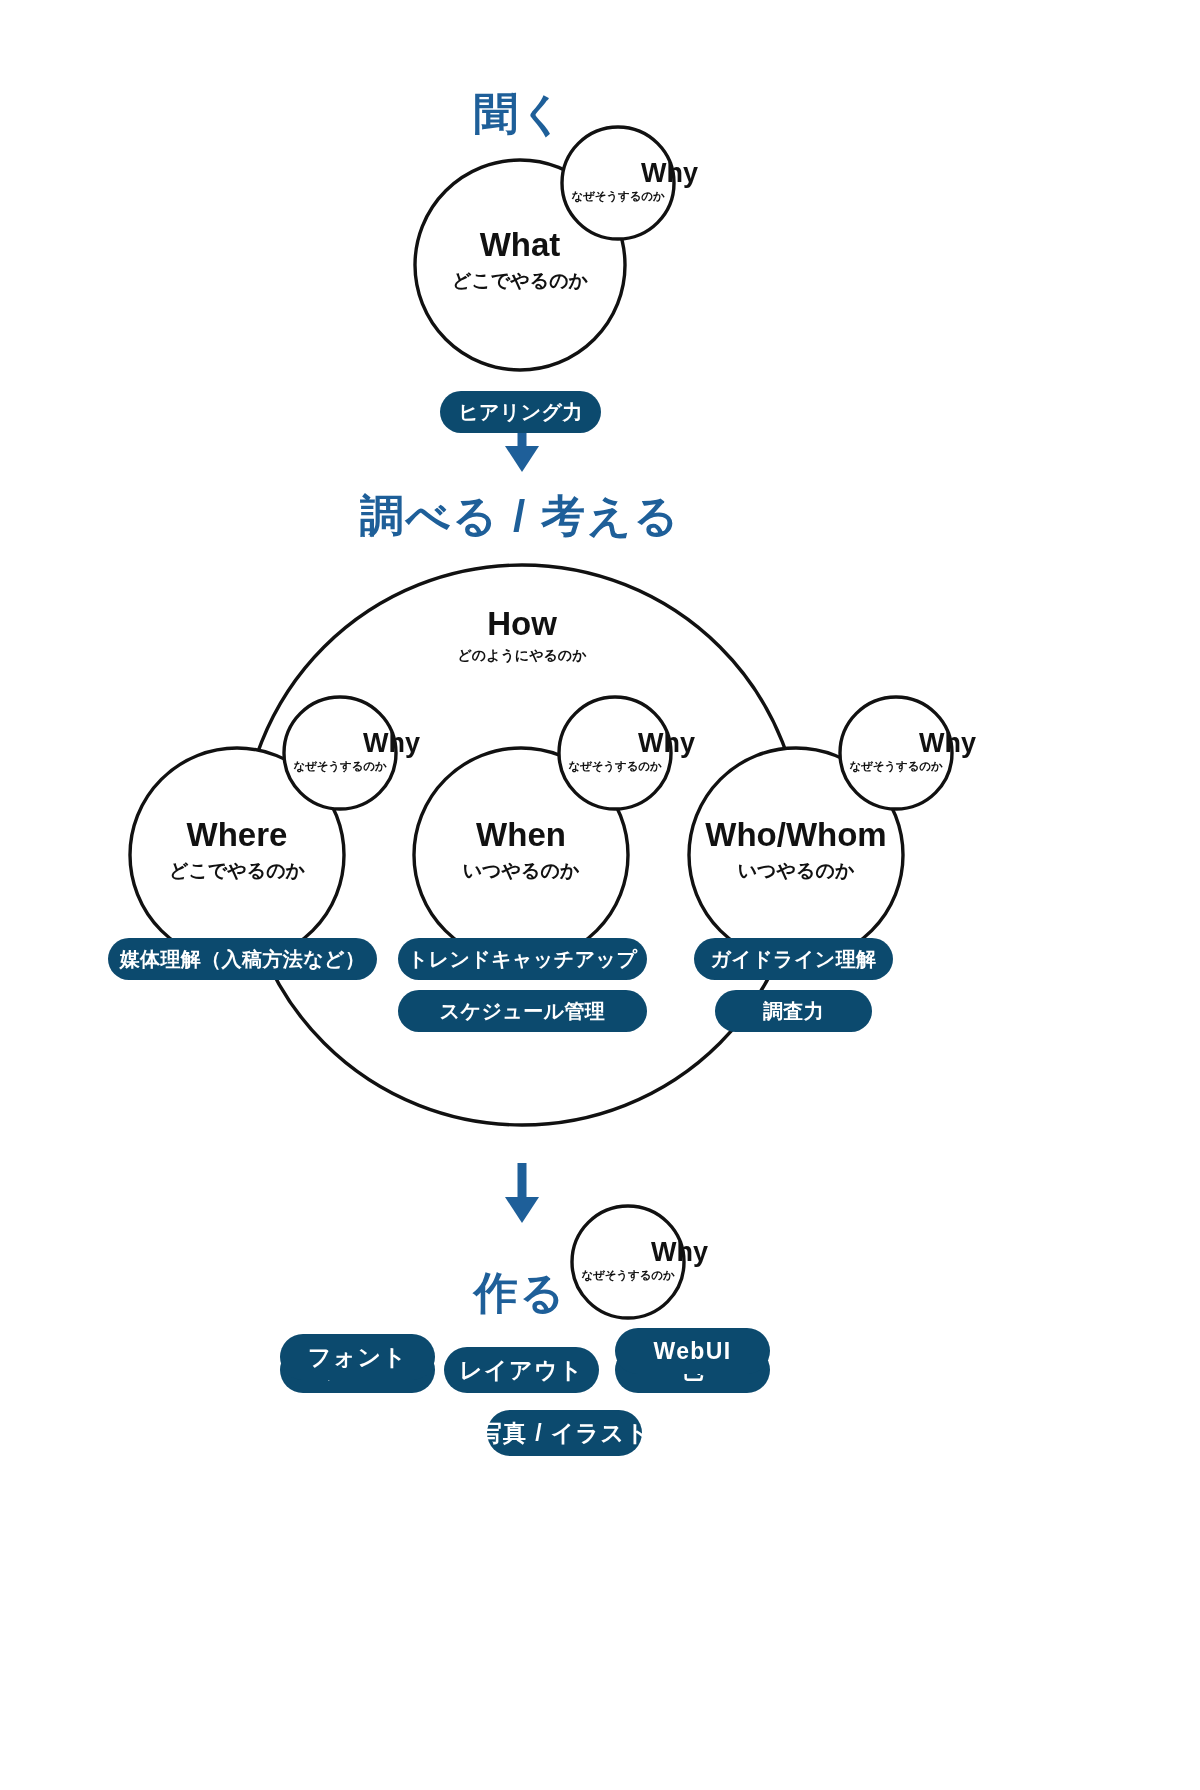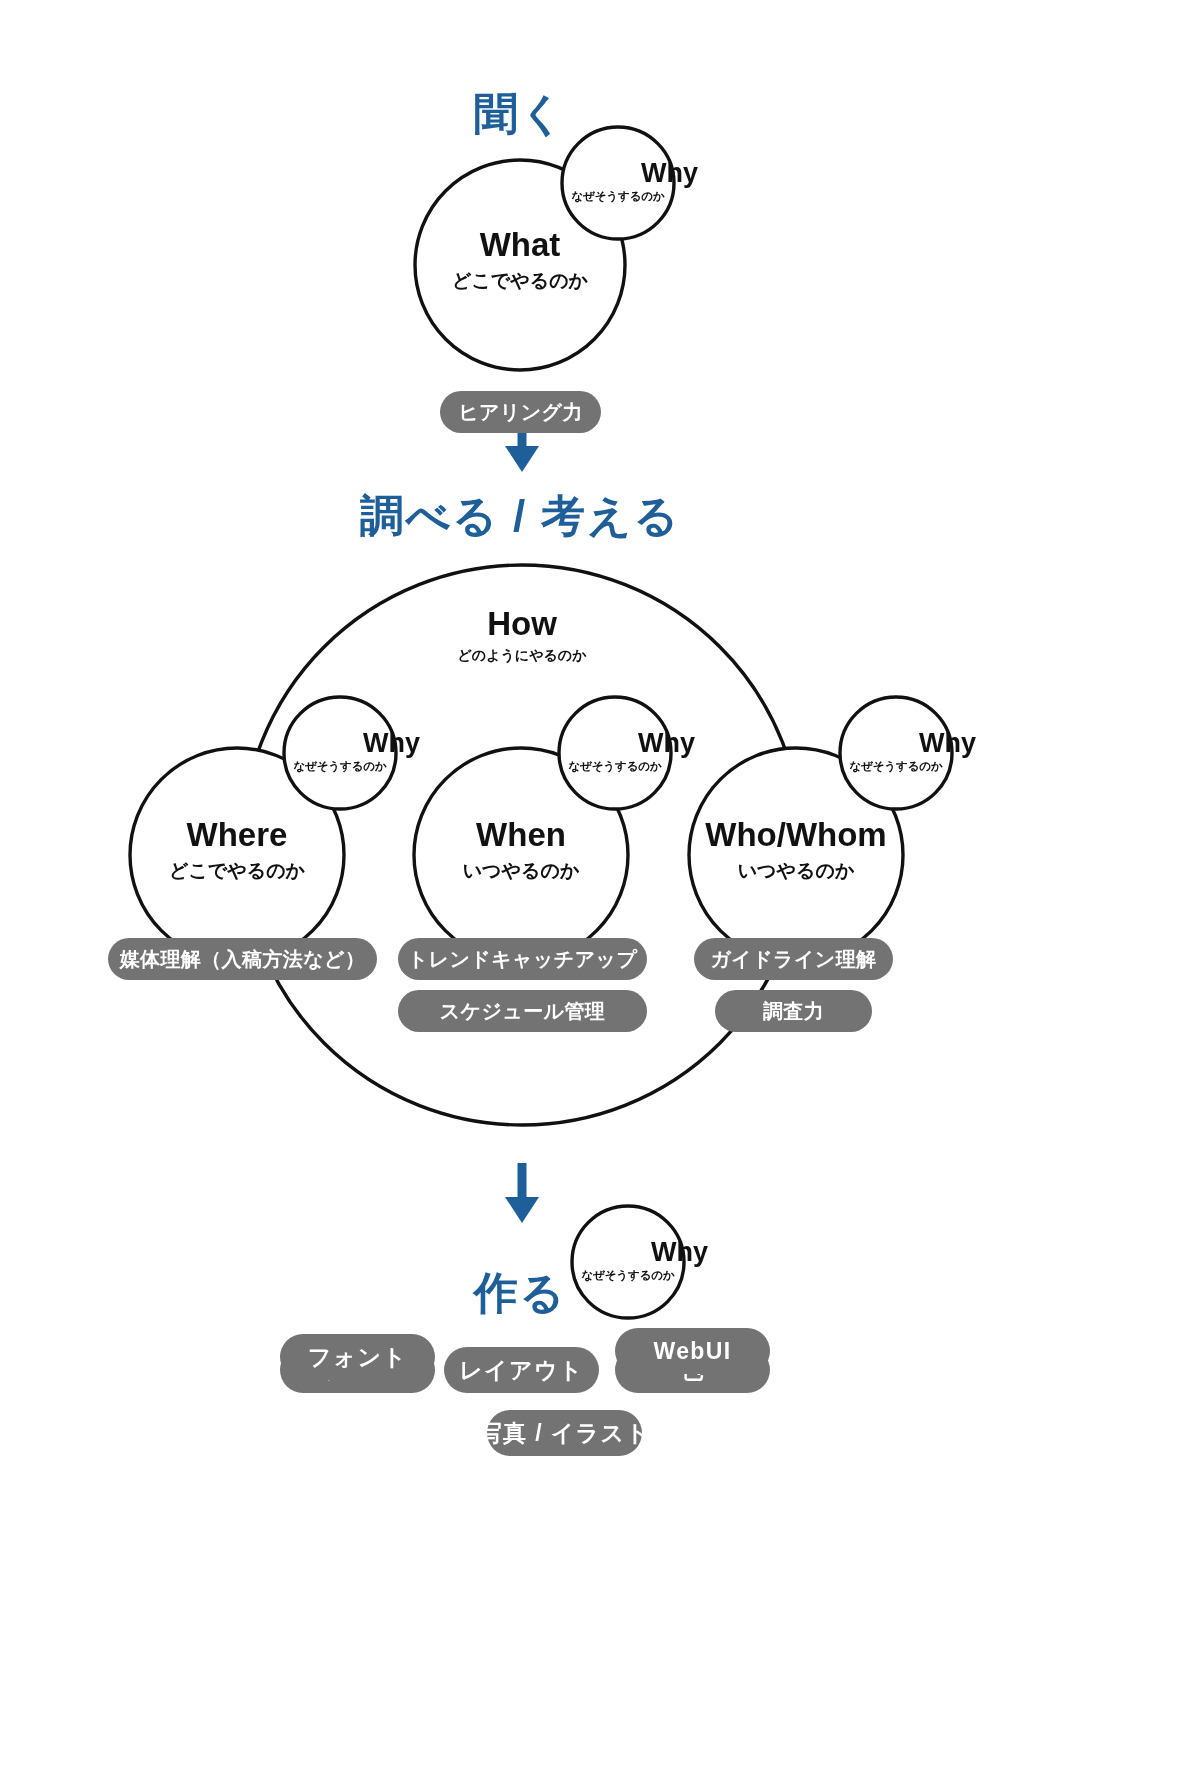--- a/index.html
+++ b/index.html
@@ -64,21 +64,21 @@
 
   .how-node .head { font-size: 33px; }
   .how-node .sub  { font-size: 14px; margin-top: 5px; }
 
   .why-node .head { font-size: 27px; text-align: right; }
   .why-node .sub  { font-size: 11.5px; margin-top: 2px; letter-spacing: -0.01em; }
 
   
   .chip {
     position: absolute;
-    background: #737373;
+    background: #0c4a6e;
     color: #ffffff;
     border-radius: 999px;
     font-weight: bold;
     display: flex;
     align-items: center;
     justify-content: center;
     white-space: nowrap;
     z-index: 7;
     box-sizing: border-box;
   }

